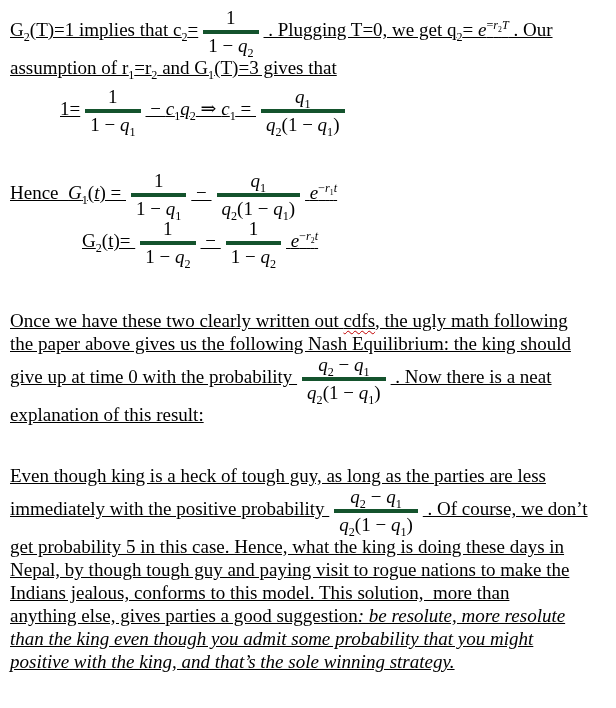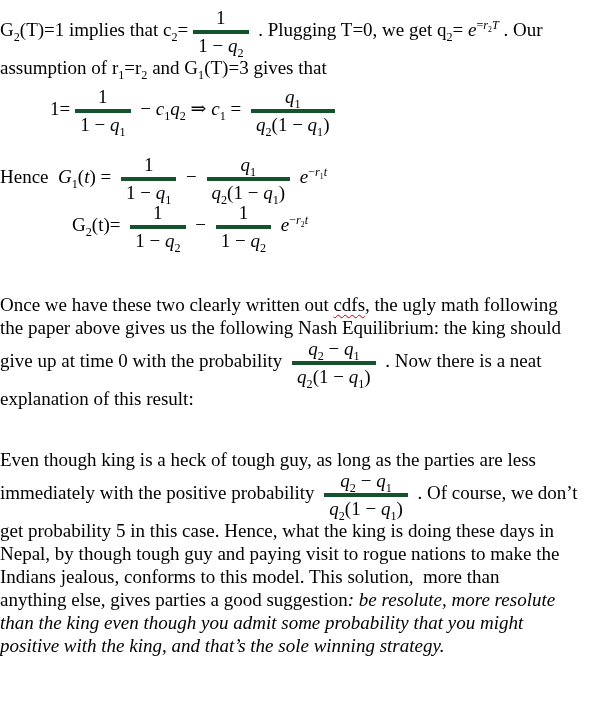--- a/index.html
+++ b/index.html
@@ -1,19 +1,19 @@
 <!DOCTYPE html>
 <html><head>
 <meta charset="utf-8">
 <style>
   html,body{margin:0;padding:0;background:#ffffff;}
   body{width:616px;height:708px;overflow:hidden;
        font-family:"Liberation Serif","DejaVu Serif",serif;
        color:#000;}
-  .page{box-sizing:border-box;width:616px;height:584px;padding:6px 6px 0 0;}
+  .page{box-sizing:border-box;width:616px;height:584px;padding:6px 6px 0 10px;text-decoration:underline;}
   .block{margin:0;}
   .line{white-space:pre;line-height:23px;font-size:19px;}
   .it{font-style:italic;}
   .sb{font-size:64%;vertical-align:sub;line-height:0;}
   .sp{font-size:64%;vertical-align:super;line-height:0;}
   .sq{text-decoration:underline wavy #c00000;text-decoration-thickness:1px;text-underline-offset:3px;}
   .frac{display:inline-flex;flex-direction:column;align-items:center;
         vertical-align:middle;margin:0 5px;text-align:center;}
   .frac .num{display:block;line-height:20px;padding:0 5px 2px 5px;}
   .frac .den{display:block;line-height:20px;border-top:4px solid #14532d;padding:2px 5px 0 5px;}
@@ -23,21 +23,21 @@
 
 <div class="page">
   <div id="doc">
       <div class="block" style="margin-top: 2px;">
         <div class="line"><span>G</span><span class="sb"><span>2</span></span><span>(T)=1 implies that c</span><span class="sb"><span>2</span></span><span>=</span><span class="frac"><span class="num"><span>1</span></span><span class="den"><span>1 − </span><span class="it">q</span><span class="sb"><span>2</span></span></span></span><span> . Plugging T=0, we get q</span><span class="sb"><span>2</span></span><span>= </span><span class="it">e</span><span class="sp"><span>=</span><span class="it">r</span><span class="sb"><span>2</span></span><span class="it">T</span></span><span> . Our</span></div>
         <div class="line"><span>assumption of r</span><span class="sb"><span>1</span></span><span>=r</span><span class="sb"><span>2</span></span><span> and G</span><span class="sb"><span>1</span></span><span>(T)=3 gives that</span></div>
       </div>
       <div class="block" style="margin-top: 8px;">
         <div class="line" style="padding-left: 50px;"><span>1=</span><span class="frac"><span class="num"><span>1</span></span><span class="den"><span>1 − </span><span class="it">q</span><span class="sb"><span>1</span></span></span></span><span> − </span><span class="it">c</span><span class="sb"><span>1</span></span><span class="it">q</span><span class="sb"><span>2</span></span><span> ⇒ </span><span class="it">c</span><span class="sb"><span>1</span></span><span> = </span><span class="frac"><span class="num"><span class="it">q</span><span class="sb"><span>1</span></span></span><span class="den"><span class="it">q</span><span class="sb"><span>2</span></span><span>(1 − </span><span class="it">q</span><span class="sb"><span>1</span></span><span>)</span></span></span></div>
       </div>
-      <div class="block" style="margin-top: 20px;">
+      <div class="block" style="margin-top: 36px;">
         <div class="line"><span>Hence  </span><span class="it">G</span><span class="sb"><span>1</span></span><span>(</span><span class="it">t</span><span>) = </span><span class="frac"><span class="num"><span>1</span></span><span class="den"><span>1 − </span><span class="it">q</span><span class="sb"><span>1</span></span></span></span><span> − </span><span class="frac"><span class="num"><span class="it">q</span><span class="sb"><span>1</span></span></span><span class="den"><span class="it">q</span><span class="sb"><span>2</span></span><span>(1 − </span><span class="it">q</span><span class="sb"><span>1</span></span><span>)</span></span></span><span> </span><span class="it">e</span><span class="sp"><span>−</span><span class="it">r</span><span class="sb"><span>1</span></span><span class="it">t</span></span></div>
         <div class="line" style="padding-left: 72px;"><span>G</span><span class="sb"><span>2</span></span><span>(t)= </span><span class="frac"><span class="num"><span>1</span></span><span class="den"><span>1 − </span><span class="it">q</span><span class="sb"><span>2</span></span></span></span><span> − </span><span class="frac"><span class="num"><span>1</span></span><span class="den"><span>1 − </span><span class="it">q</span><span class="sb"><span>2</span></span></span></span><span> </span><span class="it">e</span><span class="sp"><span>−</span><span class="it">r</span><span class="sb"><span>2</span></span><span class="it">t</span></span></div>
       </div>
       <div class="block" style="margin-top: 42px;">
         <div class="line"><span>Once we have these two clearly written out </span><span class="sq">cdfs</span><span>, the ugly math following</span></div>
         <div class="line"><span>the paper above gives us the following Nash Equilibrium: the king should</span></div>
         <div class="line"><span>give up at time 0 with the probability </span><span class="frac"><span class="num"><span class="it">q</span><span class="sb"><span>2</span></span><span> − </span><span class="it">q</span><span class="sb"><span>1</span></span></span><span class="den"><span class="it">q</span><span class="sb"><span>2</span></span><span>(1 − </span><span class="it">q</span><span class="sb"><span>1</span></span><span>)</span></span></span><span> . Now there is a neat</span></div>
         <div class="line"><span>explanation of this result:</span></div>
       </div>
       <div class="block" style="margin-top: 38px;">

